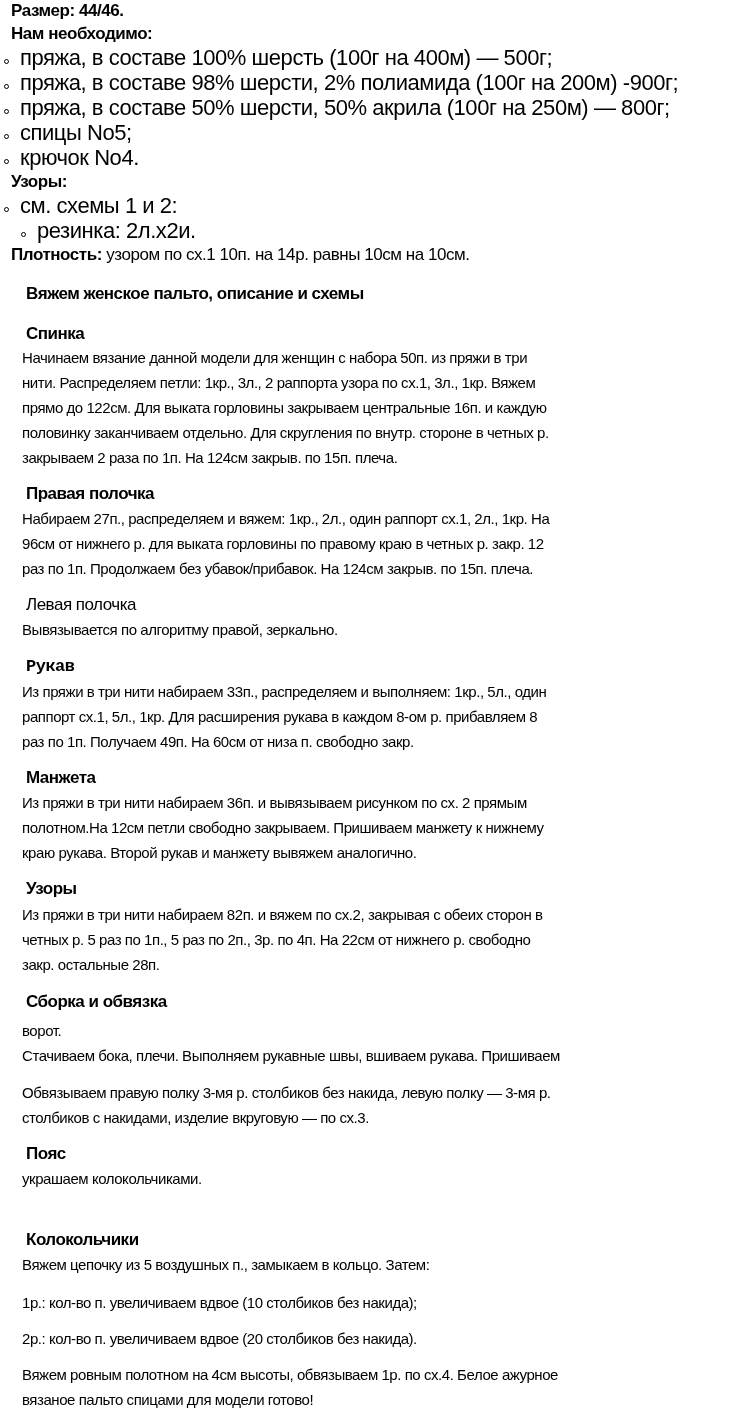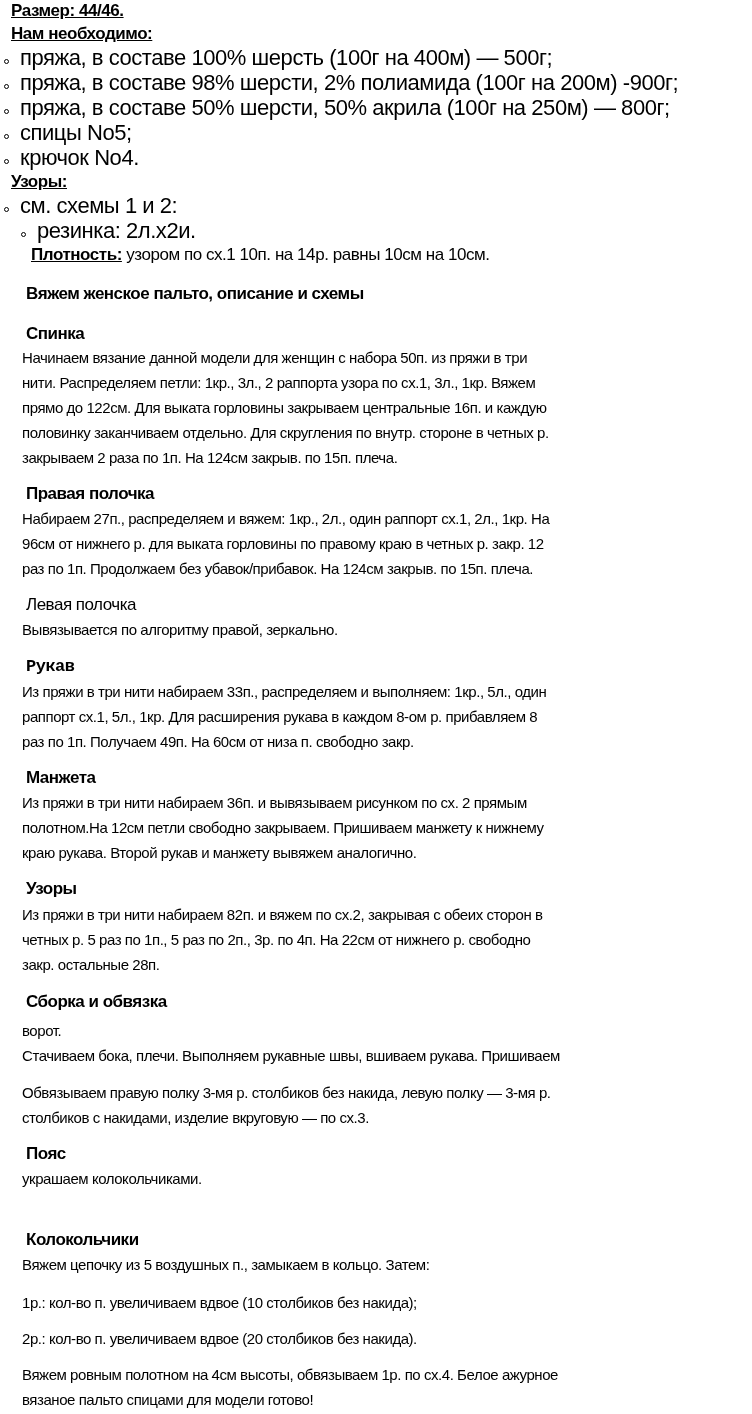--- a/index.html
+++ b/index.html
@@ -23,21 +23,21 @@
       width: 752px;
     }
     .line {
       position: absolute;
       left: 11px;
       white-space: nowrap;
       font-size: 17px;
       line-height: 20px;
       letter-spacing: -0.45px;
     }
-    .bold { font-weight: bold; text-decoration: underline; }
+    .bold { font-weight: bold; }
     .bullet {
       position: absolute;
       white-space: nowrap;
       font-size: 22px;
       line-height: 20px;
       letter-spacing: -0.45px;
     }
     .bullet .dot {
       display: inline-block;
       width: 5px;
@@ -94,21 +94,21 @@
   </div>
 
   <div class="line bold" style="top:172px;">Узоры:</div>
   <div class="bullet" style="top:196px; left:4px;">
     <span class="dot"></span><span>см. схемы 1 и 2:</span>
   </div>
   <div class="bullet" style="top:221px; left:21px;">
     <span class="dot"></span><span>резинка: 2л.х2и.</span>
   </div>
 
-  <div class="line" style="top:245px;margin-left:20px;">
+  <div class="line" style="top:245px;">
     <span class="bold">Плотность:</span><span> узором по сх.1 10п. на 14р. равны 10см на 10см.</span>
   </div>
 
   <div class="heading" style="top:284px;">Вяжем женское пальто, описание и схемы</div>
 
   <div class="heading" style="top:324px;">Спинка</div>
   <div class="para" style="top:345px;">
     <div>Начинаем вязание данной модели для женщин с набора 50п. из пряжи в три</div>
     <div>нити. Распределяем петли: 1кр., 3л., 2 раппорта узора по сх.1, 3л., 1кр. Вяжем</div>
     <div>прямо до 122см. Для выката горловины закрываем центральные 16п. и каждую</div>

